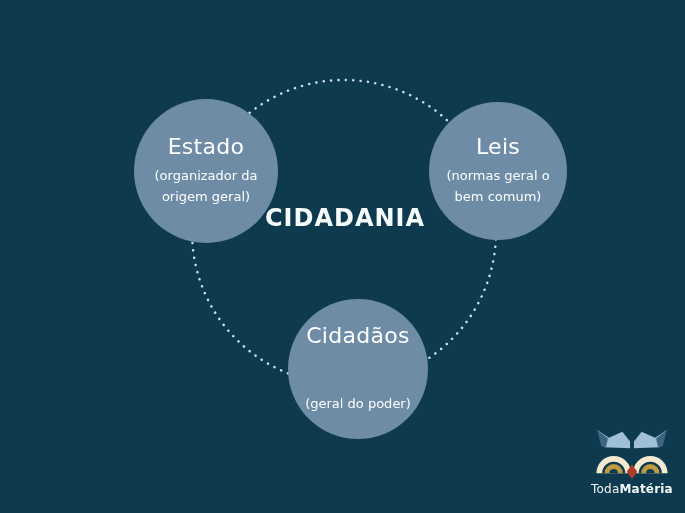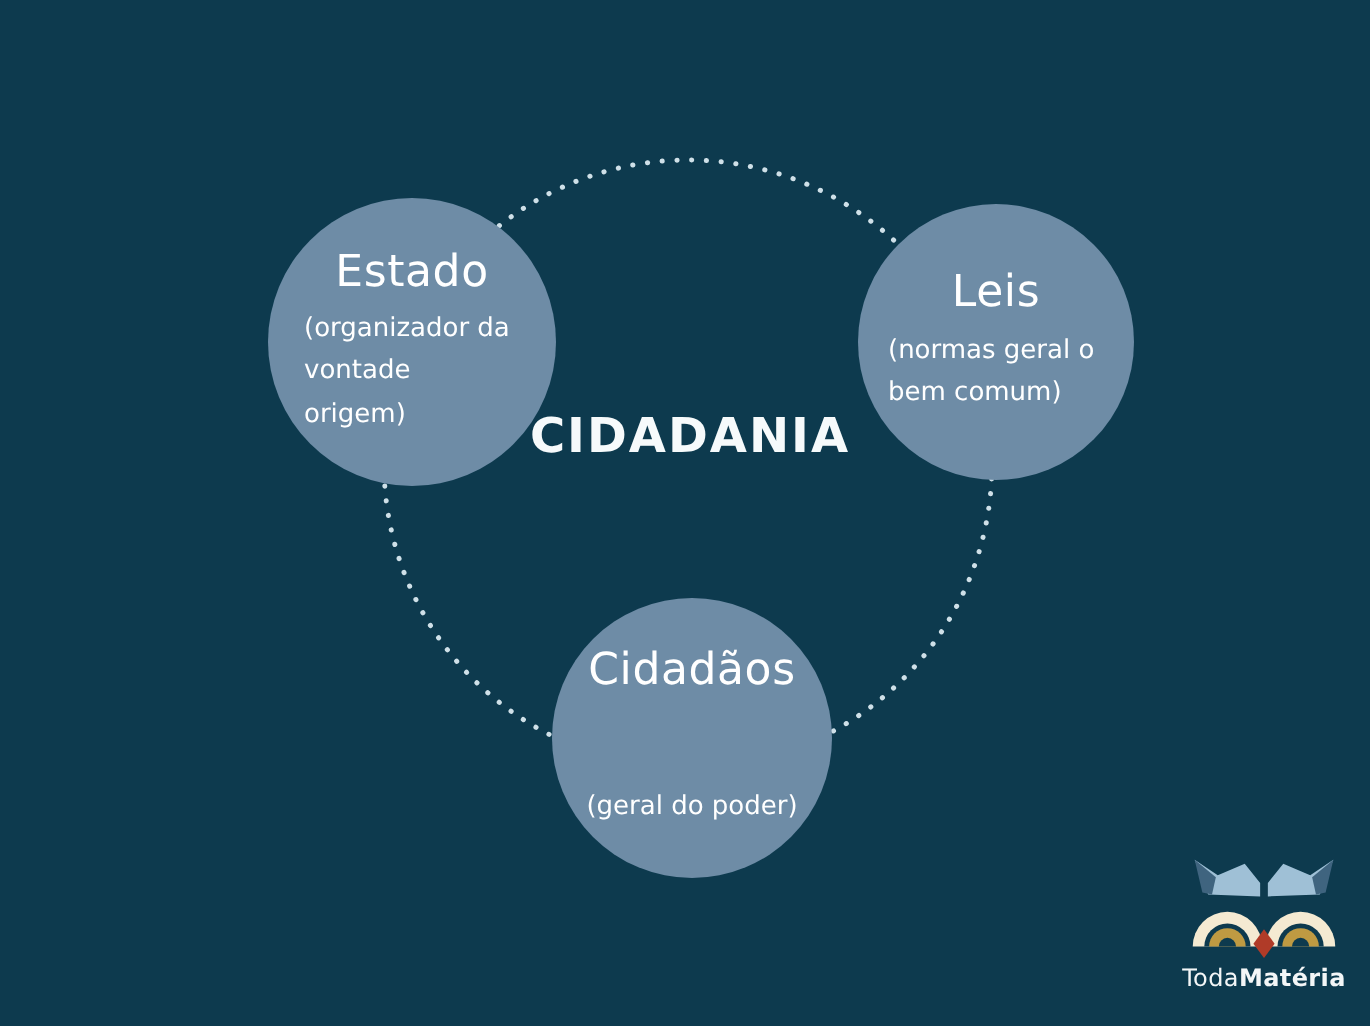--- a/index.html
+++ b/index.html
@@ -22,24 +22,25 @@
 
   .node {
     position: absolute;
     border-radius: 50%;
     background: #6e8ca6;
     color: #ffffff;
     display: flex;
     flex-direction: column;
     align-items: center;
     justify-content: center;
+    text-align: center;
   }
   .node-estado   { left: 134px; top:  99px; width: 144px; height: 144px; }
   .node-leis     { left: 429px; top: 102px; width: 138px; height: 138px; }
-  .node-cidadaos { left: 276px; top: 299px; width: 140px; height: 140px; gap: 40px; }
+  .node-cidadaos { left: 288px; top: 299px; width: 140px; height: 140px; gap: 40px; }
 
   .node-title {
     font-size: 22px;
     font-weight: 500;
     letter-spacing: 0.3px;
     line-height: 1.15;
     margin-bottom: 5px;
   }
   .node-sub {
     font-size: 13px;
@@ -85,21 +86,21 @@
 <body>
 
 <div class="stage">
 
   <svg class="ring-svg" viewBox="0 0 685 513" aria-hidden="true">
     <circle cx="344" cy="232" r="152" fill="none" stroke-width="2.5" stroke-dasharray="0.1 7.3" stroke-linecap="round" stroke="#cfe0e8"></circle>
   </svg>
 
   <div class="node node-estado">
     <div class="node-title">Estado</div>
-    <div class="node-sub">(organizador da vontade origem)</div>
+    <div class="node-sub">(organizador da origem geral)</div>
   </div>
 
   <div class="node node-leis">
     <div class="node-title">Leis</div>
     <div class="node-sub">(normas geral o bem comum)</div>
   </div>
 
   <div class="node node-cidadaos">
     <div class="node-title">Cidadãos</div>
     <div class="node-sub">(geral do poder)</div>

